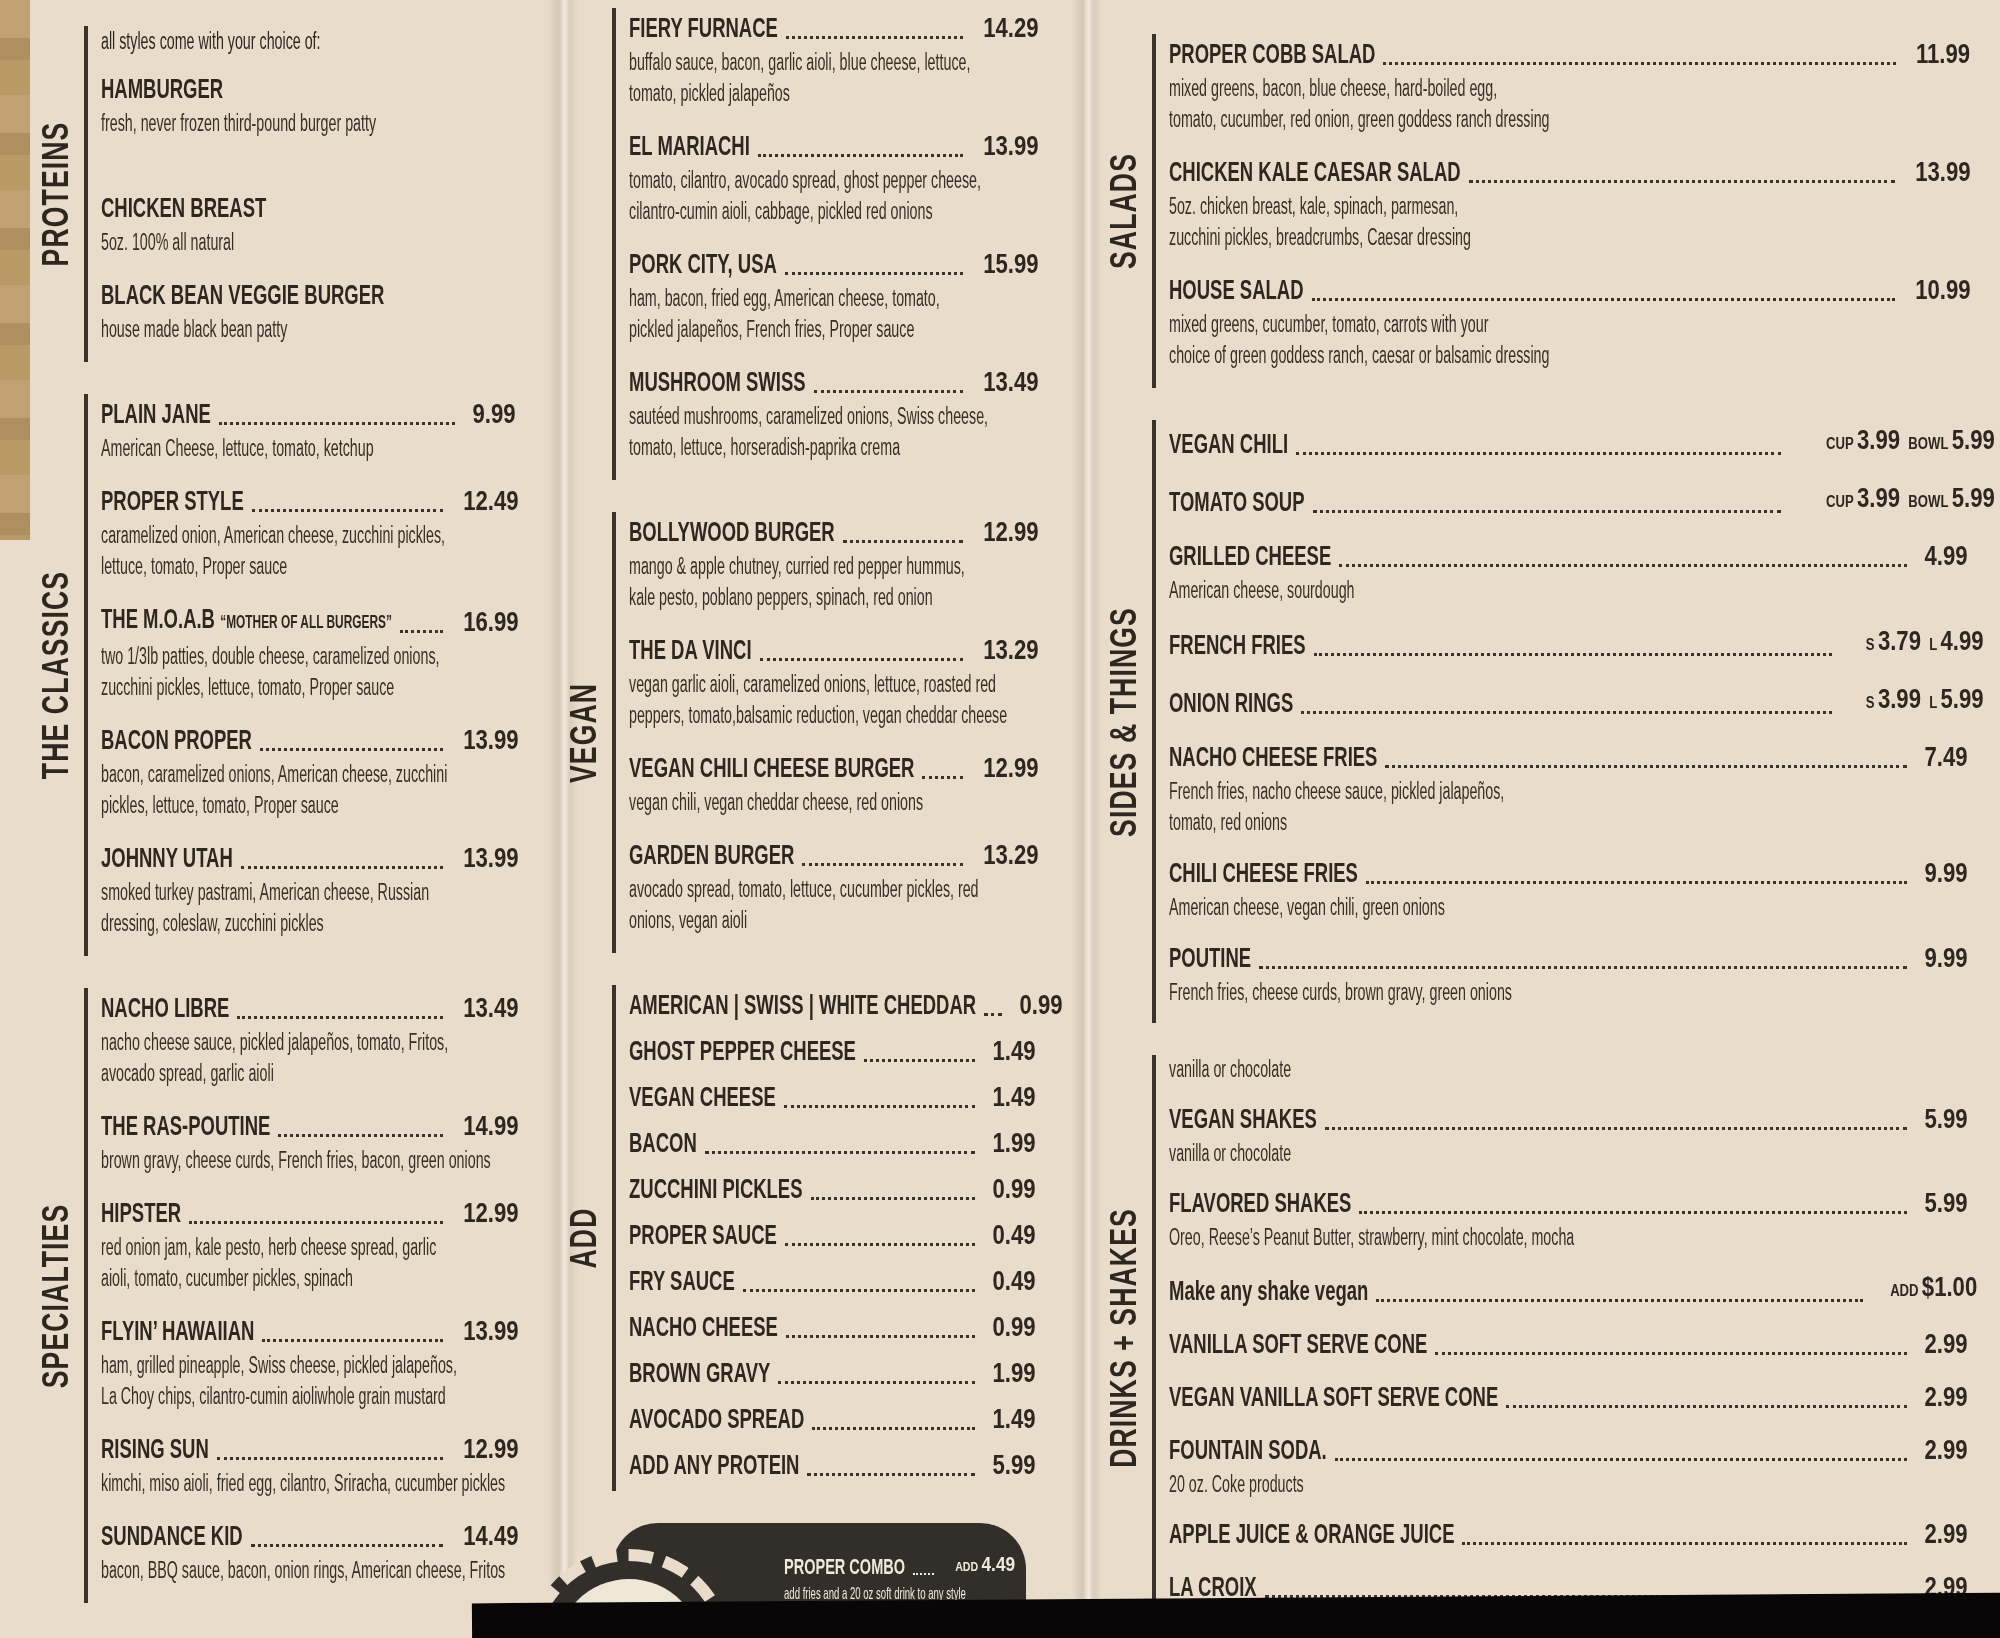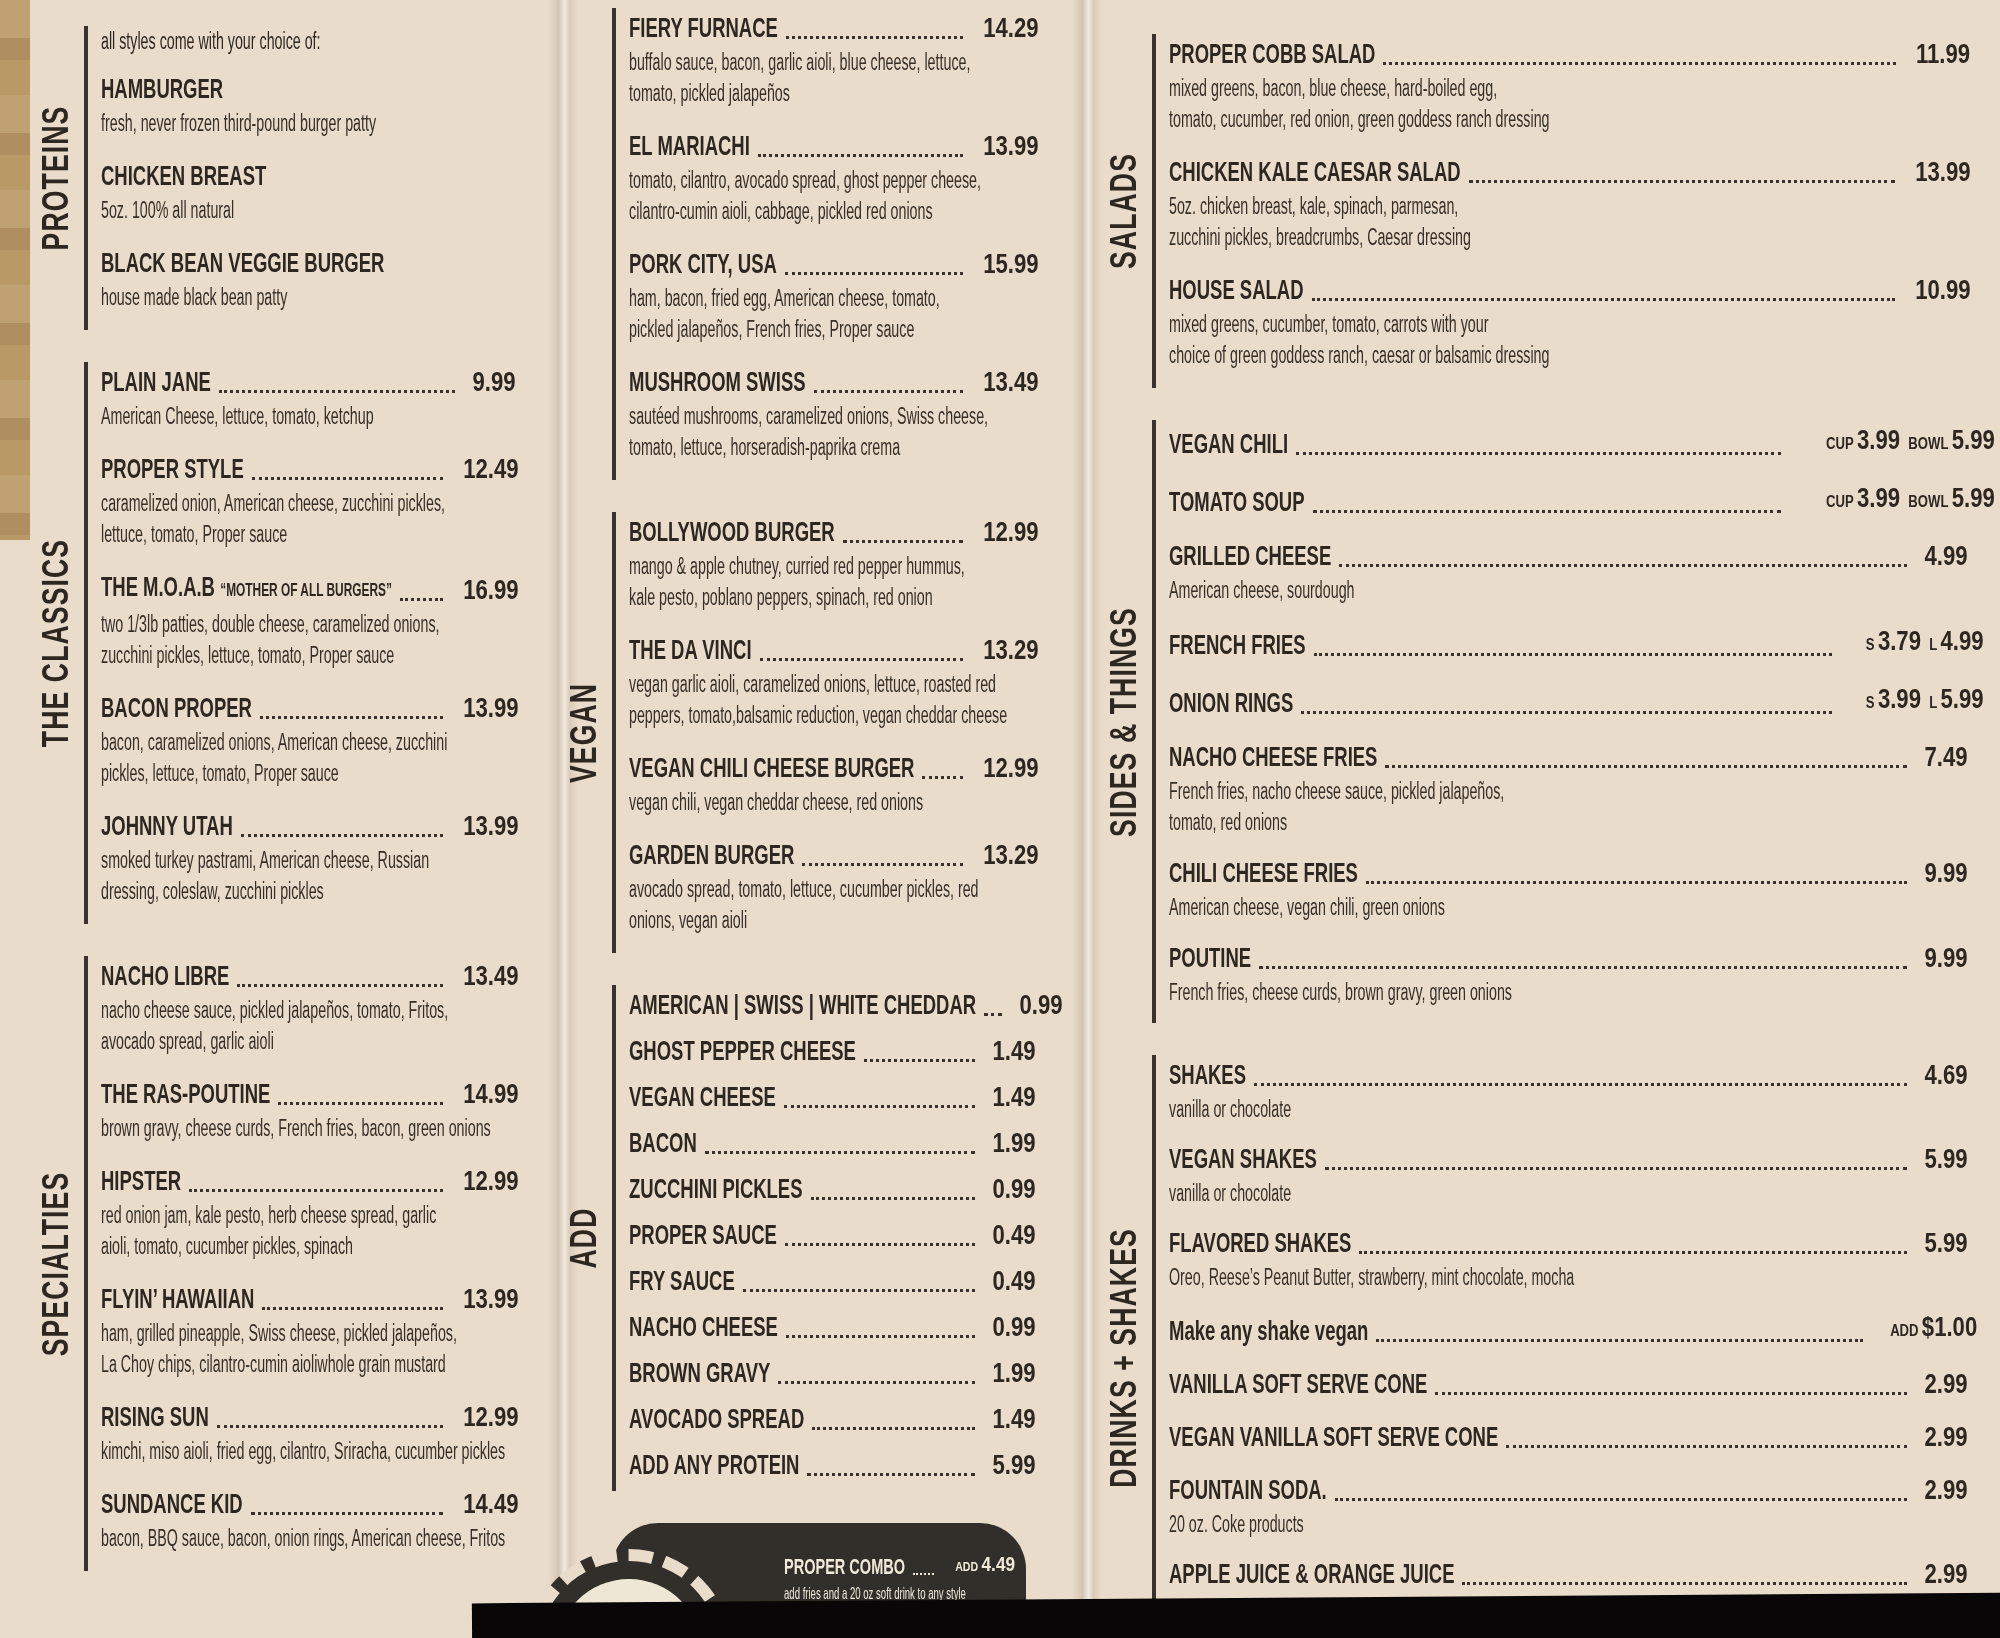--- a/index.html
+++ b/index.html
@@ -97,21 +97,21 @@
         <div class="content">
           <div class="intro"><span class="d-in">all styles come with your choice of:</span></div>
           <div class="item">
             <div class="row">
               <span class="nm fitw" style="width: 122.172px;"><span class="t-in">HAMBURGER</span></span>
             </div>
             <div class="desc"><span class="d-in">fresh, never frozen third-pound burger patty</span></div>
           </div>
           <div class="item">
             <div class="row">
-              <span class="nm fitw" style="width: 165.309px;"><span class="t-in">CHICKEN BREAST</span></span>
+              <span class="nm fitw" style="width: 165.309px; margin-top: 32px;"><span class="t-in">CHICKEN BREAST</span></span>
             </div>
             <div class="desc"><span class="d-in">5oz. 100% all natural</span></div>
           </div>
           <div class="item">
             <div class="row">
               <span class="nm fitw" style="width: 283.388px;"><span class="t-in">BLACK BEAN VEGGIE BURGER</span></span>
             </div>
             <div class="desc"><span class="d-in">house made black bean patty</span></div>
           </div>
         </div>
@@ -520,25 +520,20 @@
             <div class="desc"><span class="d-in">French fries, cheese curds, brown gravy, green onions</span></div>
           </div>
         </div>
       </div>
       <div class="sec sec-drinks-shakes">
         <div class="gutter">
           <span class="vlabel"><span class="v-in">DRINKS + SHAKES</span></span>
         </div>
         <div class="content">
           <div class="item">
-            <div class="row">
-              <span class="nm fitw" style="width: 77.024px;"><span class="t-in">SHAKES</span></span>
-              <span class="dots"></span>
-              <span class="price fitw" style="width: 43.1012px;"><span class="p-in">4.69</span></span>
-            </div>
             <div class="desc"><span class="d-in">vanilla or chocolate</span></div>
           </div>
           <div class="item">
             <div class="row">
               <span class="nm fitw" style="width: 147.871px;"><span class="t-in">VEGAN SHAKES</span></span>
               <span class="dots"></span>
               <span class="price fitw" style="width: 43.1012px;"><span class="p-in">5.99</span></span>
             </div>
             <div class="desc"><span class="d-in">vanilla or chocolate</span></div>
           </div>

